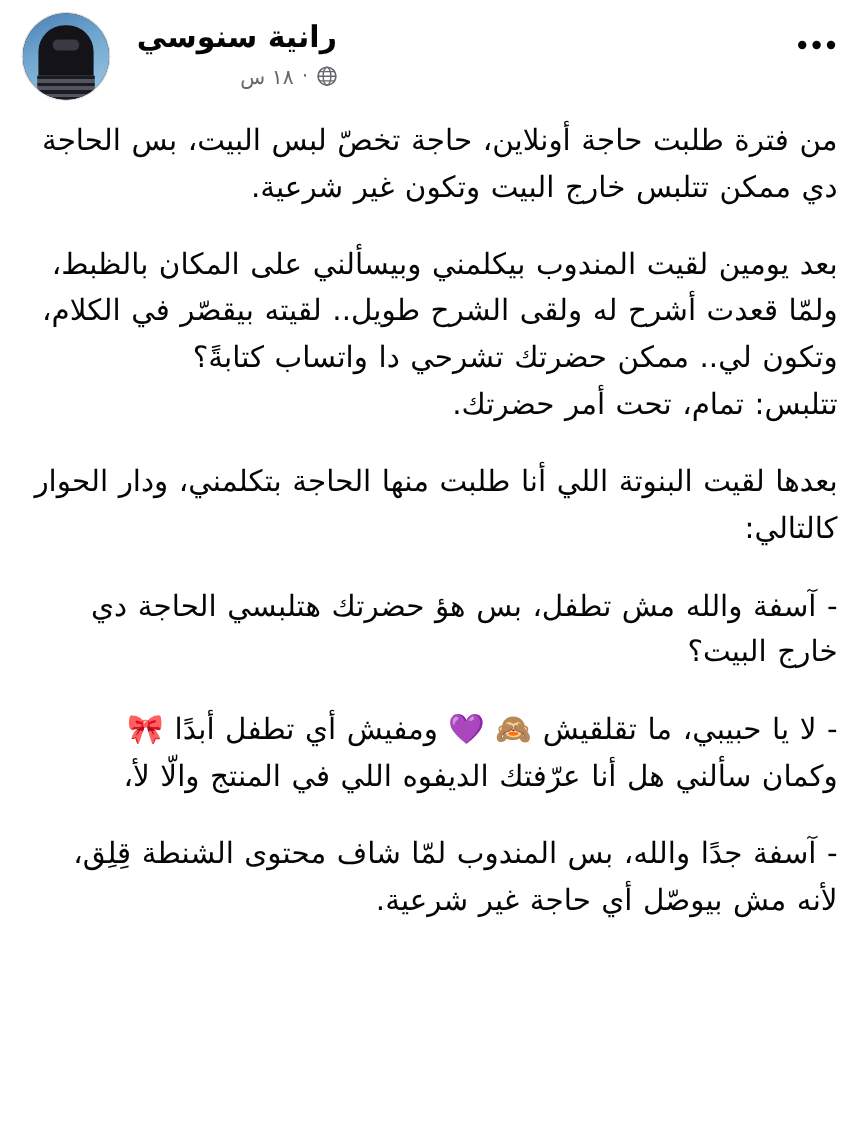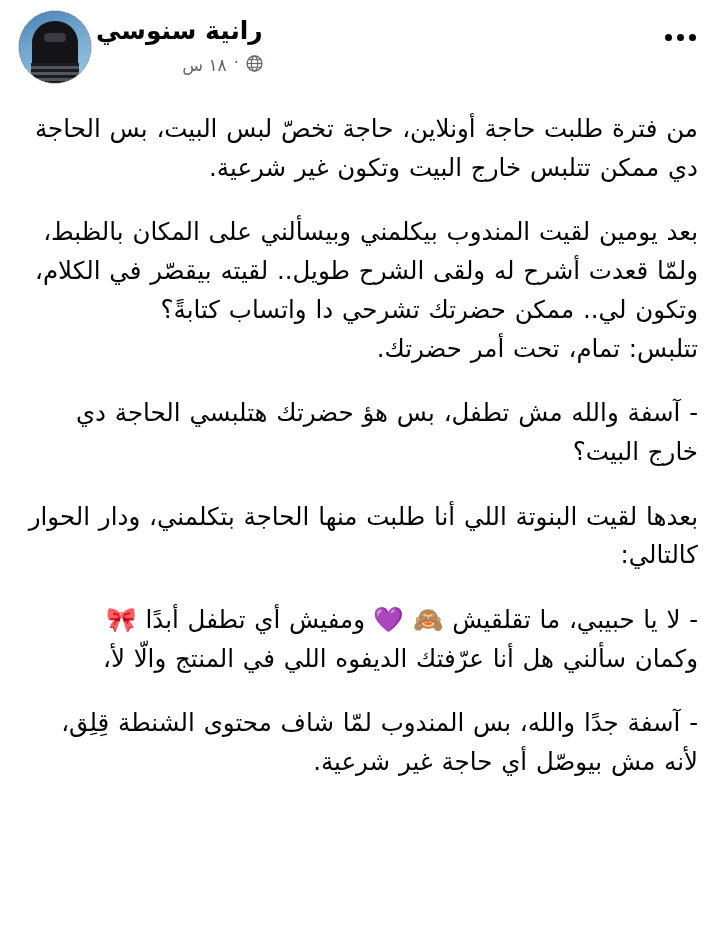--- a/index.html
+++ b/index.html
@@ -34,21 +34,21 @@
     justify-content: space-between;
     padding: 10px 18px 4px 18px;
     box-sizing: border-box;
     height: 98px;
   }
 
   .identity {
     display: flex;
     flex-direction: row-reverse;
     align-items: flex-start;
-    gap: 4px;
+    gap: 22px;
     flex: 1 1 auto;
     justify-content: flex-start;
   }
 
   .avatar {
     width: 72px;
     height: 72px;
     border-radius: 50%;
     overflow: hidden;
     flex: 0 0 auto;
@@ -152,21 +152,21 @@
     padding: 0 22px 0 22px;
     box-sizing: border-box;
     text-align: right;
     direction: rtl;
   }
 
   .para {
     font-size: 24.5px;
     line-height: 1.58;
     color: #050505;
-    margin: 12px 0 0 0;
+    margin: 0 0 0 0;
     font-weight: 500;
     word-spacing: 1px;
   }
   .para + .para { margin-top: 26px; }
   .para.tight { margin-top: 0; }
 </style>
 </head>
 <body>
 
 <div class="post">
@@ -208,20 +208,20 @@
           <span></span>
       </span>
     </div>
 
   </div>
 
   <div class="post-body">
     <p class="para">من فترة طلبت حاجة أونلاين، حاجة تخصّ لبس البيت، بس الحاجة دي ممكن تتلبس خارج البيت وتكون غير شرعية.</p>
     <p class="para">بعد يومين لقيت المندوب بيكلمني وبيسألني على المكان بالظبط، ولمّا قعدت أشرح له ولقى الشرح طويل.. لقيته بيقصّر في الكلام، وتكون لي.. ممكن حضرتك تشرحي دا واتساب كتابةً؟</p>
     <p class="para tight">تتلبس: تمام، تحت أمر حضرتك.</p>
+    <p class="para">بعدها لقيت البنوتة اللي أنا طلبت منها الحاجة بتكلمني، ودار الحوار كالتالي:</p>
     <p class="para">- آسفة والله مش تطفل، بس هؤ حضرتك هتلبسي الحاجة دي خارج البيت؟</p>
-    <p class="para">بعدها لقيت البنوتة اللي أنا طلبت منها الحاجة بتكلمني، ودار الحوار كالتالي:</p>
     <p class="para">- لا يا حبيبي، ما تقلقيش 🙈 💜 ومفيش أي تطفل أبدًا 🎀</p>
     <p class="para tight">وكمان سألني هل أنا عرّفتك الديفوه اللي في المنتج والّا لأ،</p>
     <p class="para">- آسفة جدًا والله، بس المندوب لمّا شاف محتوى الشنطة قِلِق، لأنه مش بيوصّل أي حاجة غير شرعية.</p>
   </div>
 
 </div>
 
 </body></html>

